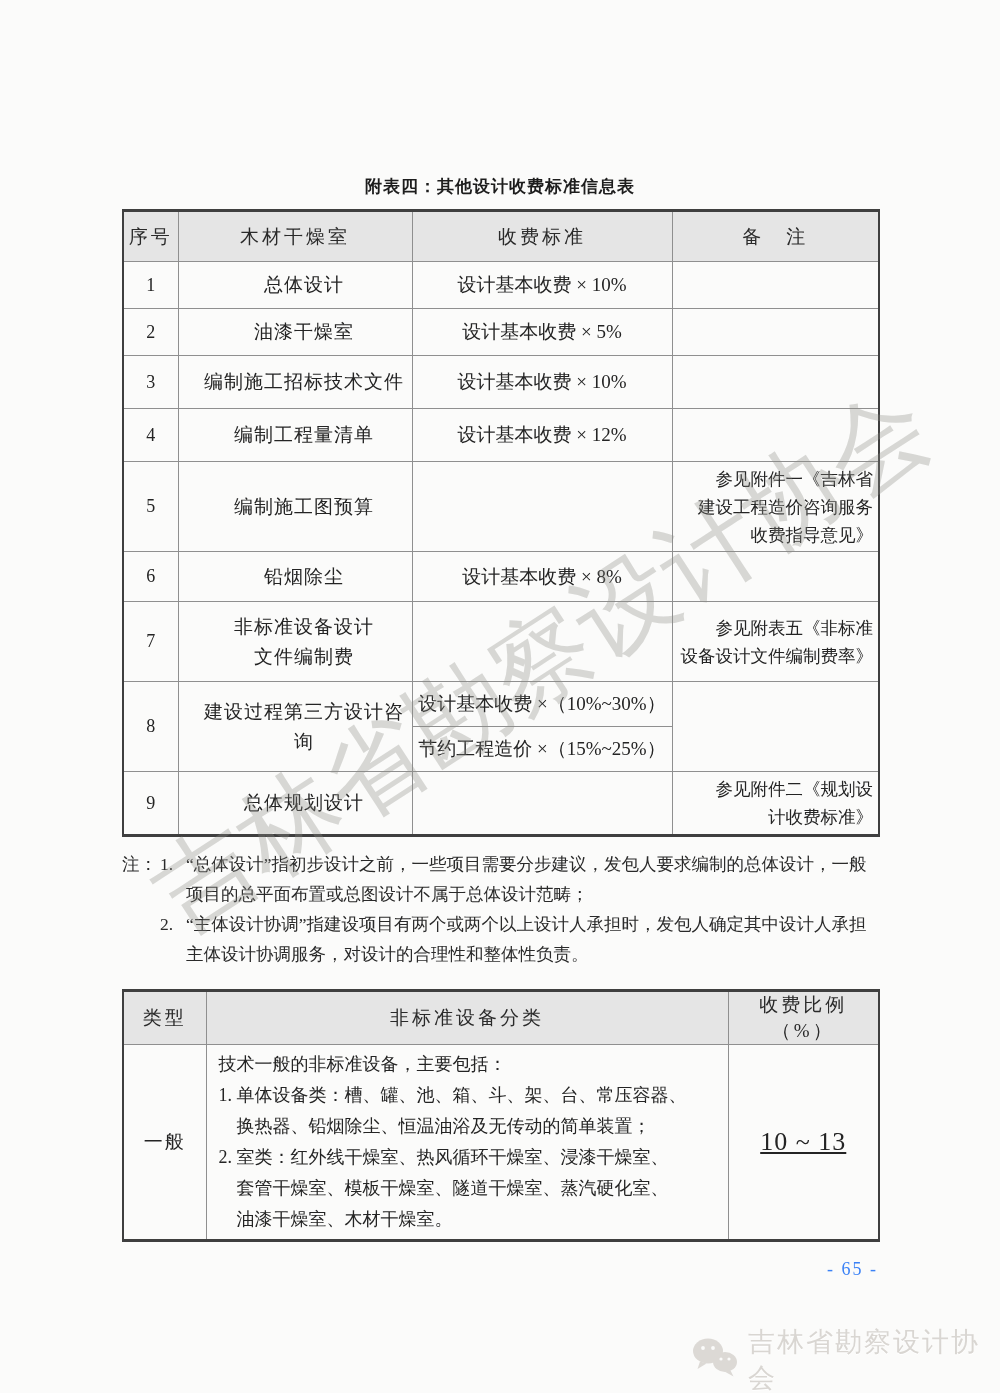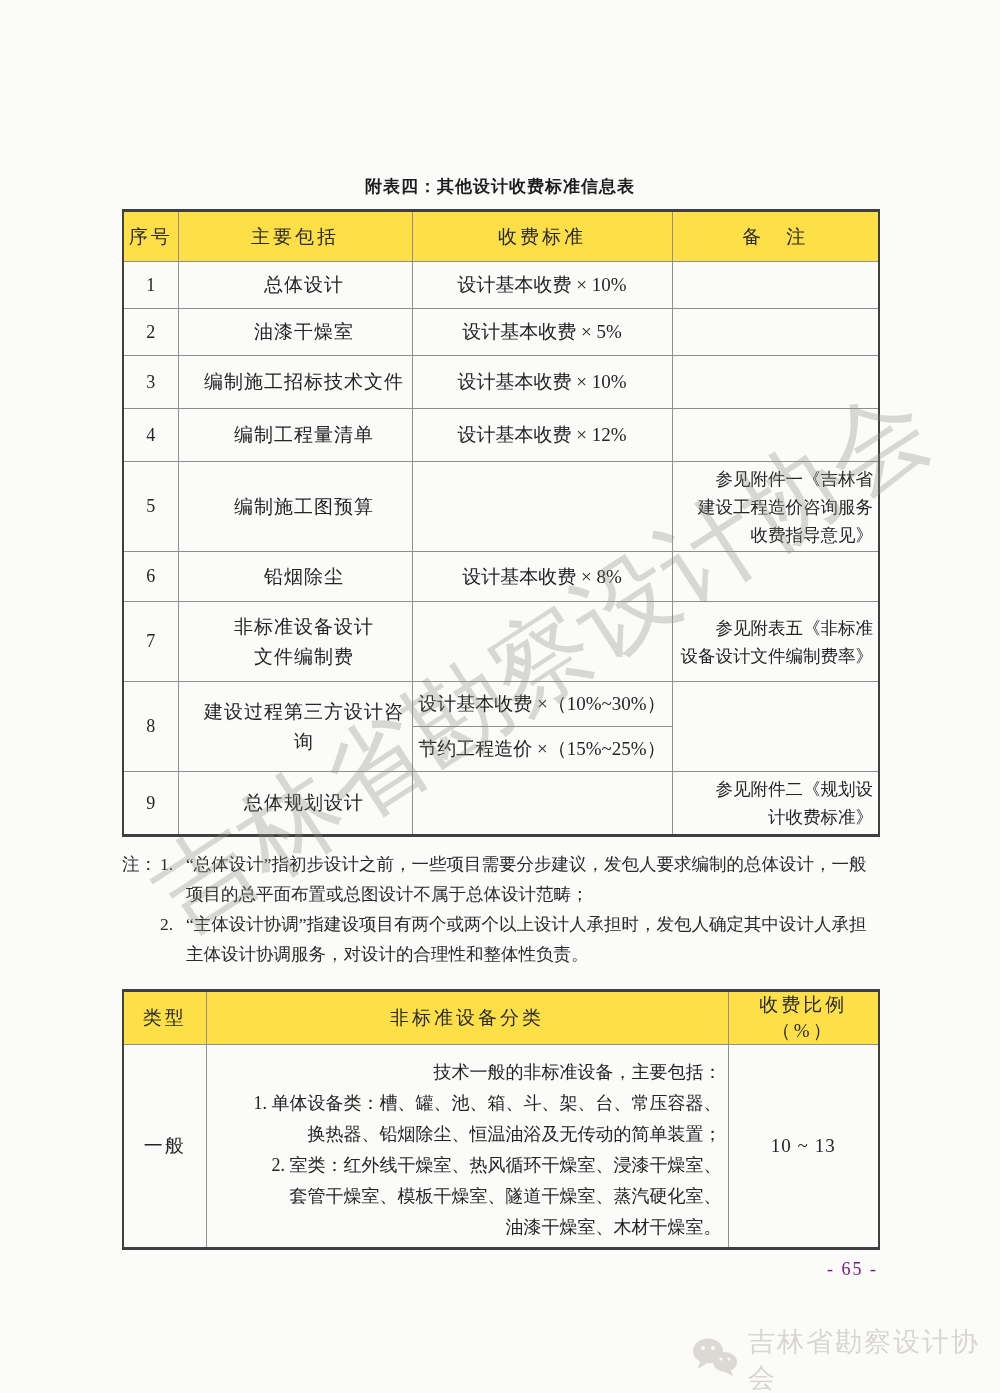--- a/index.html
+++ b/index.html
@@ -16,62 +16,62 @@
   }
   .doc-title.second{margin-top:4px;}
   table{
     width:756px;border-collapse:collapse;table-layout:fixed;
     margin-top:7px;
     border:2px solid #3f3f3f;border-top-width:3px;border-bottom-width:3px;
   }
   #table5{margin-top:20px;}
   th,td{border:1px solid #8f8f8f;padding:0;vertical-align:middle;}
   th{
-    background:#fde047;font-weight:normal;font-size:19px;
+    background:#e5e5e5;font-weight:normal;font-size:19px;
     letter-spacing:3px;text-align:center;color:#2a2a2a;
   }
   td{font-size:19px;text-align:center;}
   .rh51{height:51px;}.rh47{height:47px;}.rh53{height:53px;}.rh90{height:90px;}
   .rh50{height:50px;}.rh80{height:80px;}.rh64{height:64px;}
   .t5-head{height:50px;}.t5-body{height:182px;}
   td.no-cell{font-size:18px;}
   td.service-cell{white-space:pre-line;line-height:30px;letter-spacing:1px;padding-left:18px;}
   td.remark-cell{
     text-align:right;font-size:17.5px;line-height:28px;
     white-space:pre-line;text-indent:1em;padding:2px 5px;letter-spacing:0;
   }
   td.split-cell{padding:0;}
   .split-top,.split-bottom{
     height:44px;display:flex;align-items:center;justify-content:center;font-size:19px;text-align:center;
   }
   .split-top{border-bottom:1px solid #8f8f8f;}
   td.class-cell{
-    text-align:right;font-size:18px;line-height:31px;
-    white-space:pre-wrap;padding:12px 6px 4px 12px;vertical-align:middle;
+    text-align:left;font-size:18px;line-height:31px;
+    white-space:pre-wrap;padding:4px 6px 4px 12px;vertical-align:middle;
   }
   td.type-cell{letter-spacing:2px;}
-  td.rate-cell{font-size:19px;letter-spacing:1px;}
+  td.rate-cell{font-size:26px;letter-spacing:1px;text-decoration:underline;}
   .notes{
     margin-top:12px;display:flex;font-size:17.5px;line-height:30px;color:#2a2a2a;
   }
   .notes-label{width:38px;flex:none;}
   .notes-items{flex:1;}
   .note-item{display:flex;}
   .note-no{width:26px;flex:none;}
   .note-text{flex:1;white-space:pre-line;}
   .watermark{
     position:absolute;left:128px;top:850px;z-index:6;
     font-size:100px;letter-spacing:0;white-space:nowrap;
     color:rgba(141,139,133,0.32);
     transform:rotate(-33deg);transform-origin:0 0;
     pointer-events:none;font-family:"Liberation Serif","DejaVu Serif",serif;
   }
   .page-number{
     position:absolute;top:1259px;right:122px;
-    font-size:18px;letter-spacing:2px;color:#701a75;
+    font-size:18px;letter-spacing:2px;color:#3b82f6;
   }
   .footer{
     position:absolute;left:692px;top:1324px;
     display:flex;align-items:center;gap:10px;
     color:#d9d6d2;font-size:27px;letter-spacing:2px;
     font-family:"Liberation Sans","DejaVu Sans",sans-serif;
     text-shadow:0 1px 0 #ffffff;
   }
   .wechat-icon{flex:none;}
 </style>
@@ -87,21 +87,21 @@
   <table id="table4">
     <colgroup>
       <col style="width:55px">
         <col style="width:234px">
         <col style="width:260px">
         <col style="width:207px">
     </colgroup>
     <thead>
       <tr class="rh51">
         <th>序号</th>
-        <th>主要包括</th>
+        <th>木材干燥室</th>
         <th>收费标准</th>
         <th>备　注</th>
       </tr>
     </thead>
     <tbody>
       <tr class="rh47">
         <td class="no-cell">1</td>
         <td class="service-cell">总体设计</td>
         <td class="fee-cell">设计基本收费 × 10%</td>
         <td class="remark-cell"></td>

